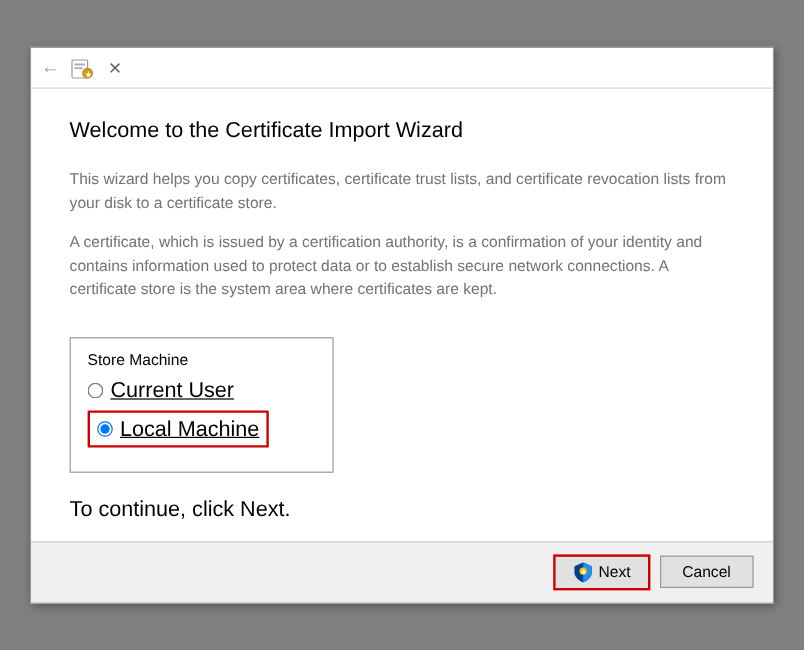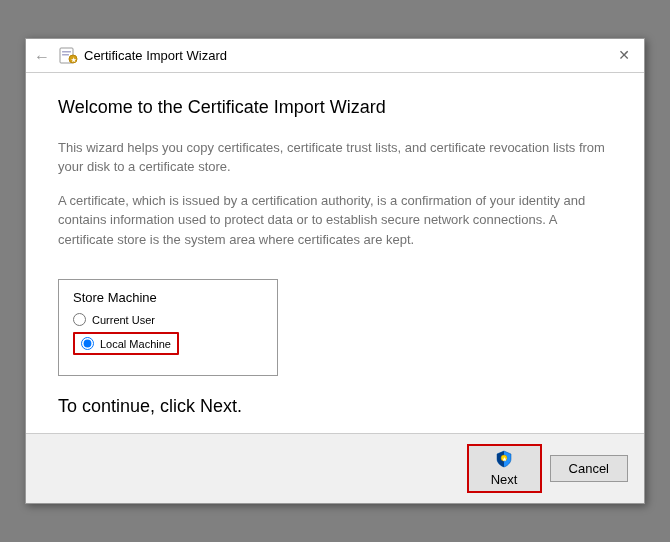--- a/index.html
+++ b/index.html
@@ -86,22 +86,23 @@
     .radio-row {
       display: flex;
       align-items: center;
       margin-bottom: 6px;
     }
     .radio-row input[type="radio"] {
       margin-right: 6px;
       cursor: pointer;
     }
     .radio-label {
-      font-size: 11px;
-      color: #000;
+      font-size: 18px;
+      color: #000;
+      text-decoration: underline;
     }
     .local-machine-box {
       border: 2px solid #cc0000;
       padding: 3px 6px;
       display: inline-flex;
       align-items: center;
       border-radius: 1px;
     }
     .continue-text {
       font-size: 18px;
@@ -126,21 +127,20 @@
       min-width: 75px;
       text-align: center;
     }
     .btn-next {
       border: 2px solid #cc0000;
       background: #e1e1e1;
       display: flex;
       align-items: center;
       gap: 4px;
       padding: 4px 14px;
-      flex-direction: column;
     }
     .shield-icon {
       width: 18px;
       height: 18px;
       display: inline-block;
     }
   </style>
 </head>
 <body>
 
@@ -149,21 +149,20 @@
   <div class="title-bar">
     <span class="title-bar-back">←</span>
 
     <svg class="title-bar-icon" viewBox="0 0 20 20" xmlns="http://www.w3.org/2000/svg">
       <rect x="2" y="3" width="13" height="15" rx="1" fill="#fff" stroke="#999" stroke-width="1"></rect>
       <rect x="4" y="6" width="9" height="1.5" rx="0.5" fill="#aac"></rect>
       <rect x="4" y="9" width="7" height="1.5" rx="0.5" fill="#aac"></rect>
       <circle cx="15" cy="14" r="4" fill="#d4a017" stroke="#b8860b" stroke-width="1"></circle>
       <text x="13" y="17" font-size="6" fill="#fff" font-weight="bold">★</text>
     </svg>
-    <span class="title-bar-text">Certificate Import Wizard</span>
     <span class="title-bar-close">✕</span>
   </div>
 
   <div class="content">
     <div class="page-title">Welcome to the Certificate Import Wizard</div>
     <div class="description">This wizard helps you copy certificates, certificate trust lists, and certificate revocation lists from your disk to a certificate store.</div>
     <div class="description">A certificate, which is issued by a certification authority, is a confirmation of your identity and contains information used to protect data or to establish secure network connections. A certificate store is the system area where certificates are kept.</div>
 
     
     <div class="store-location-group">

